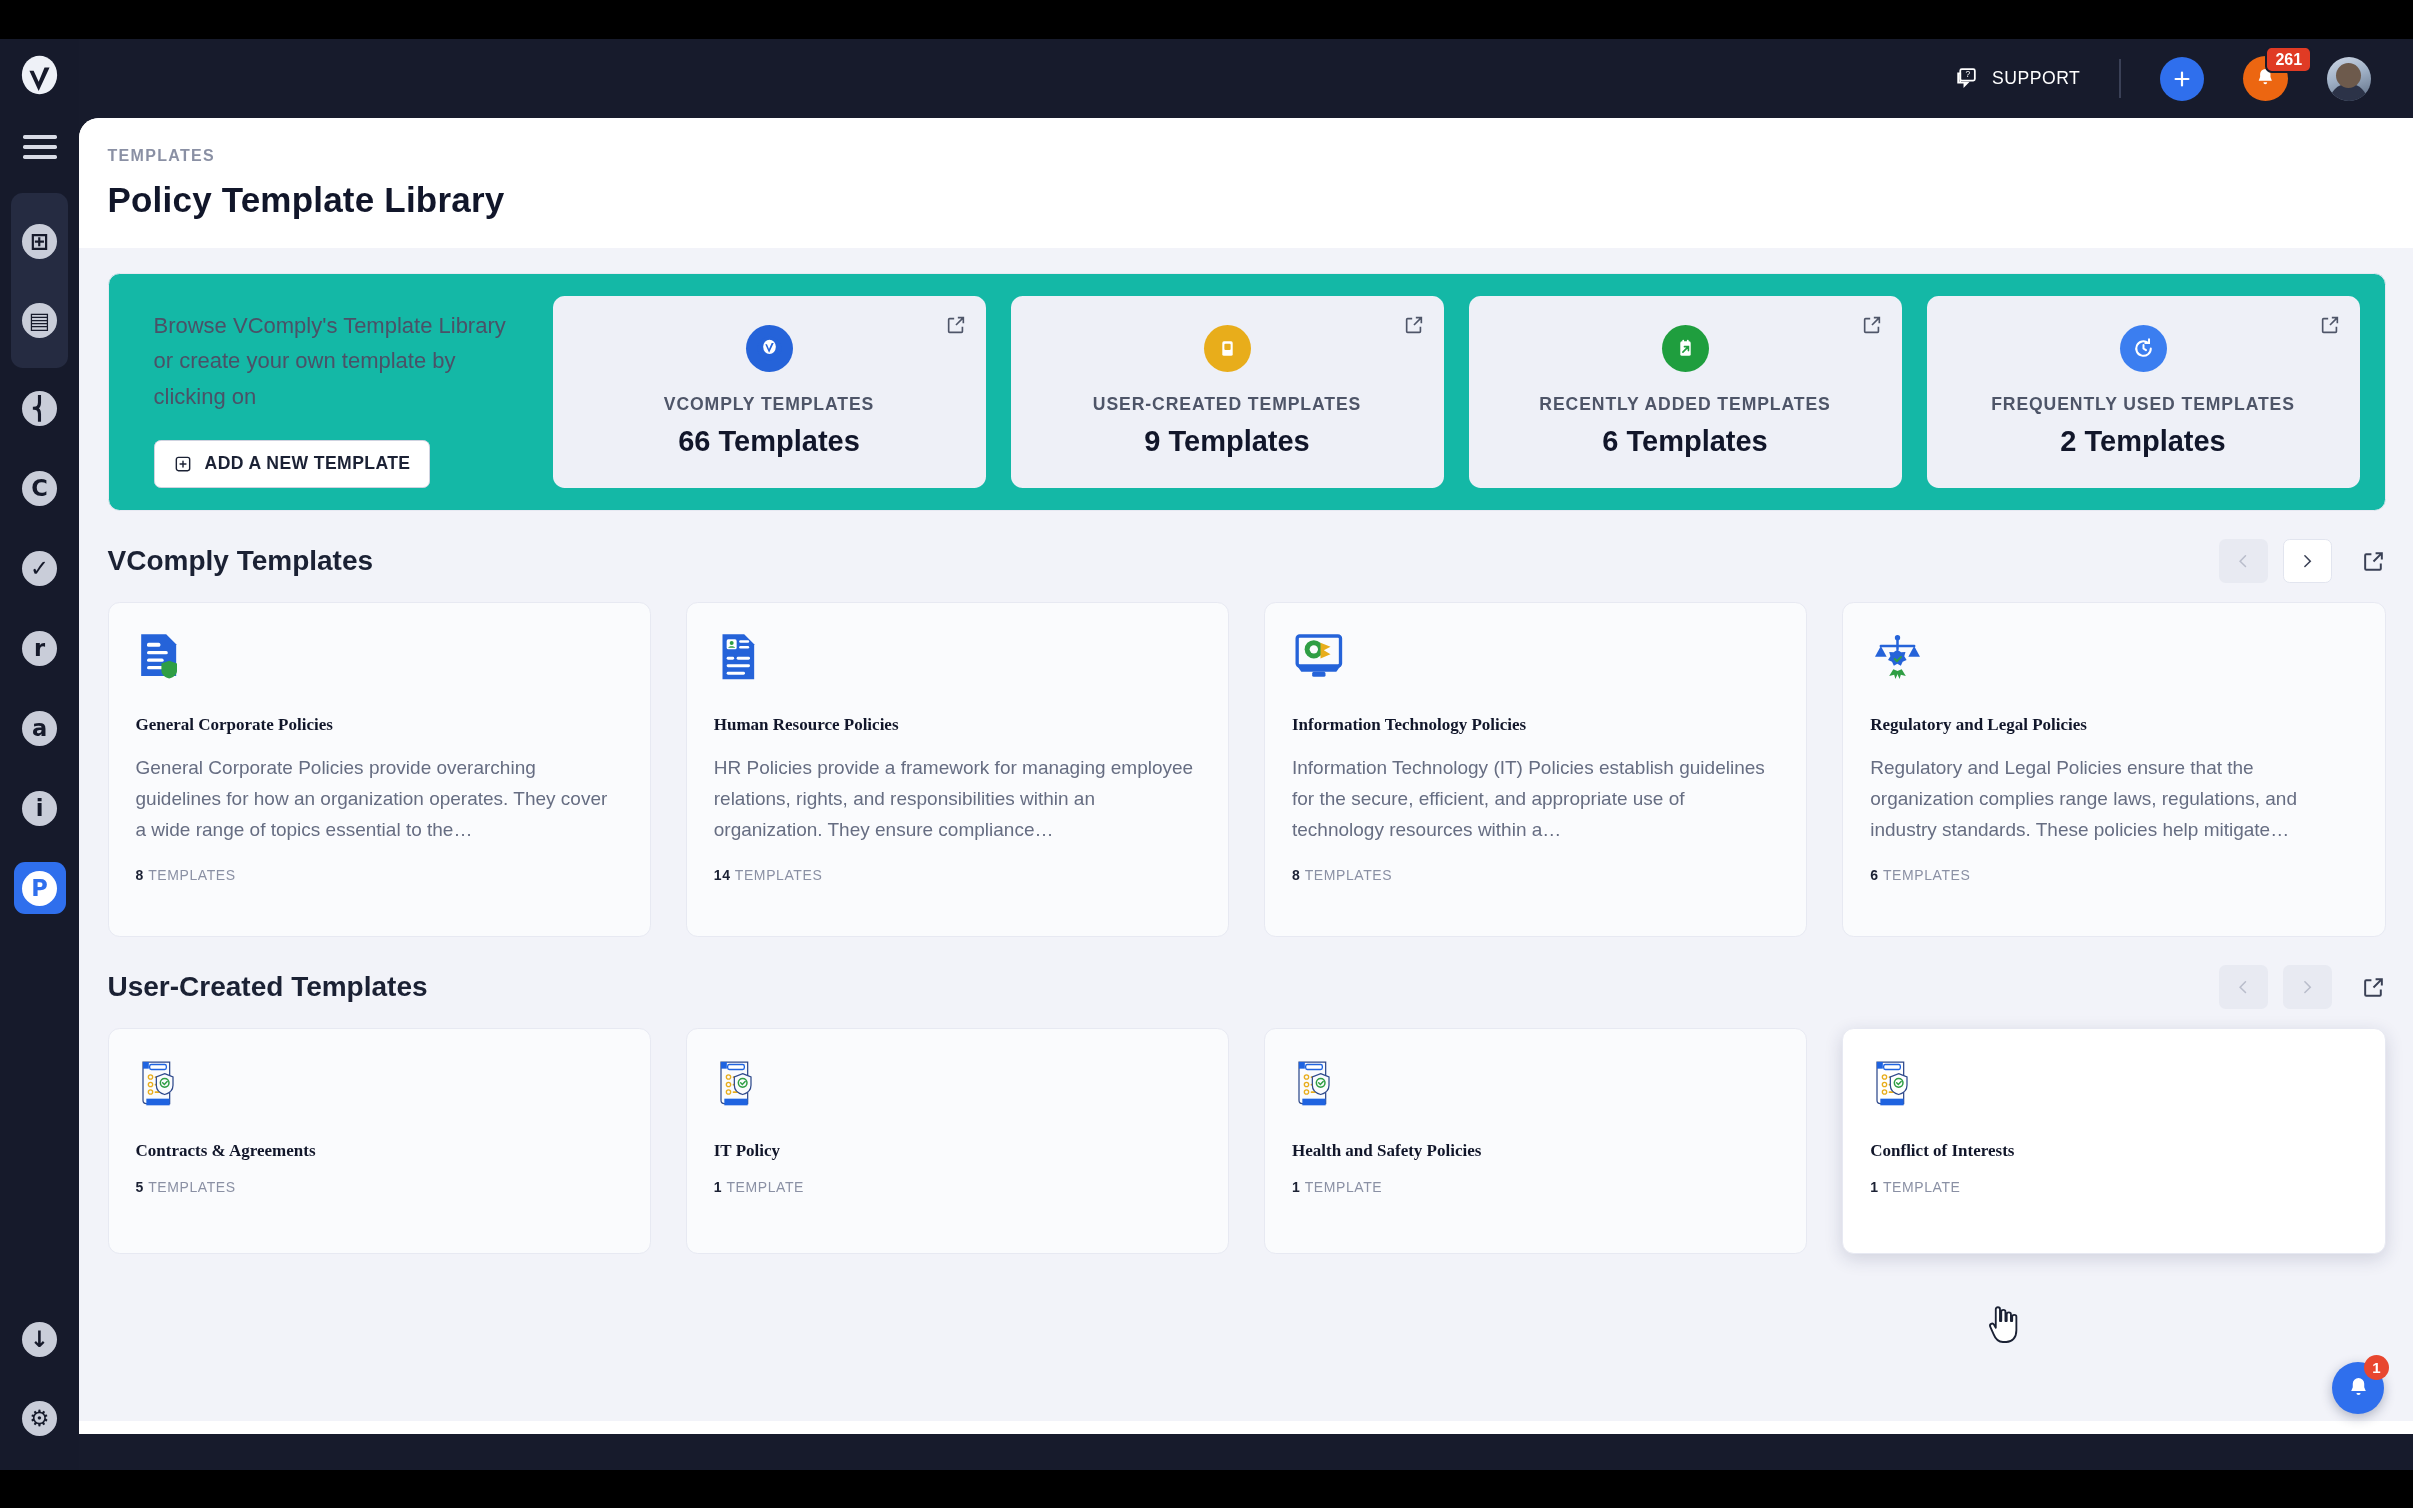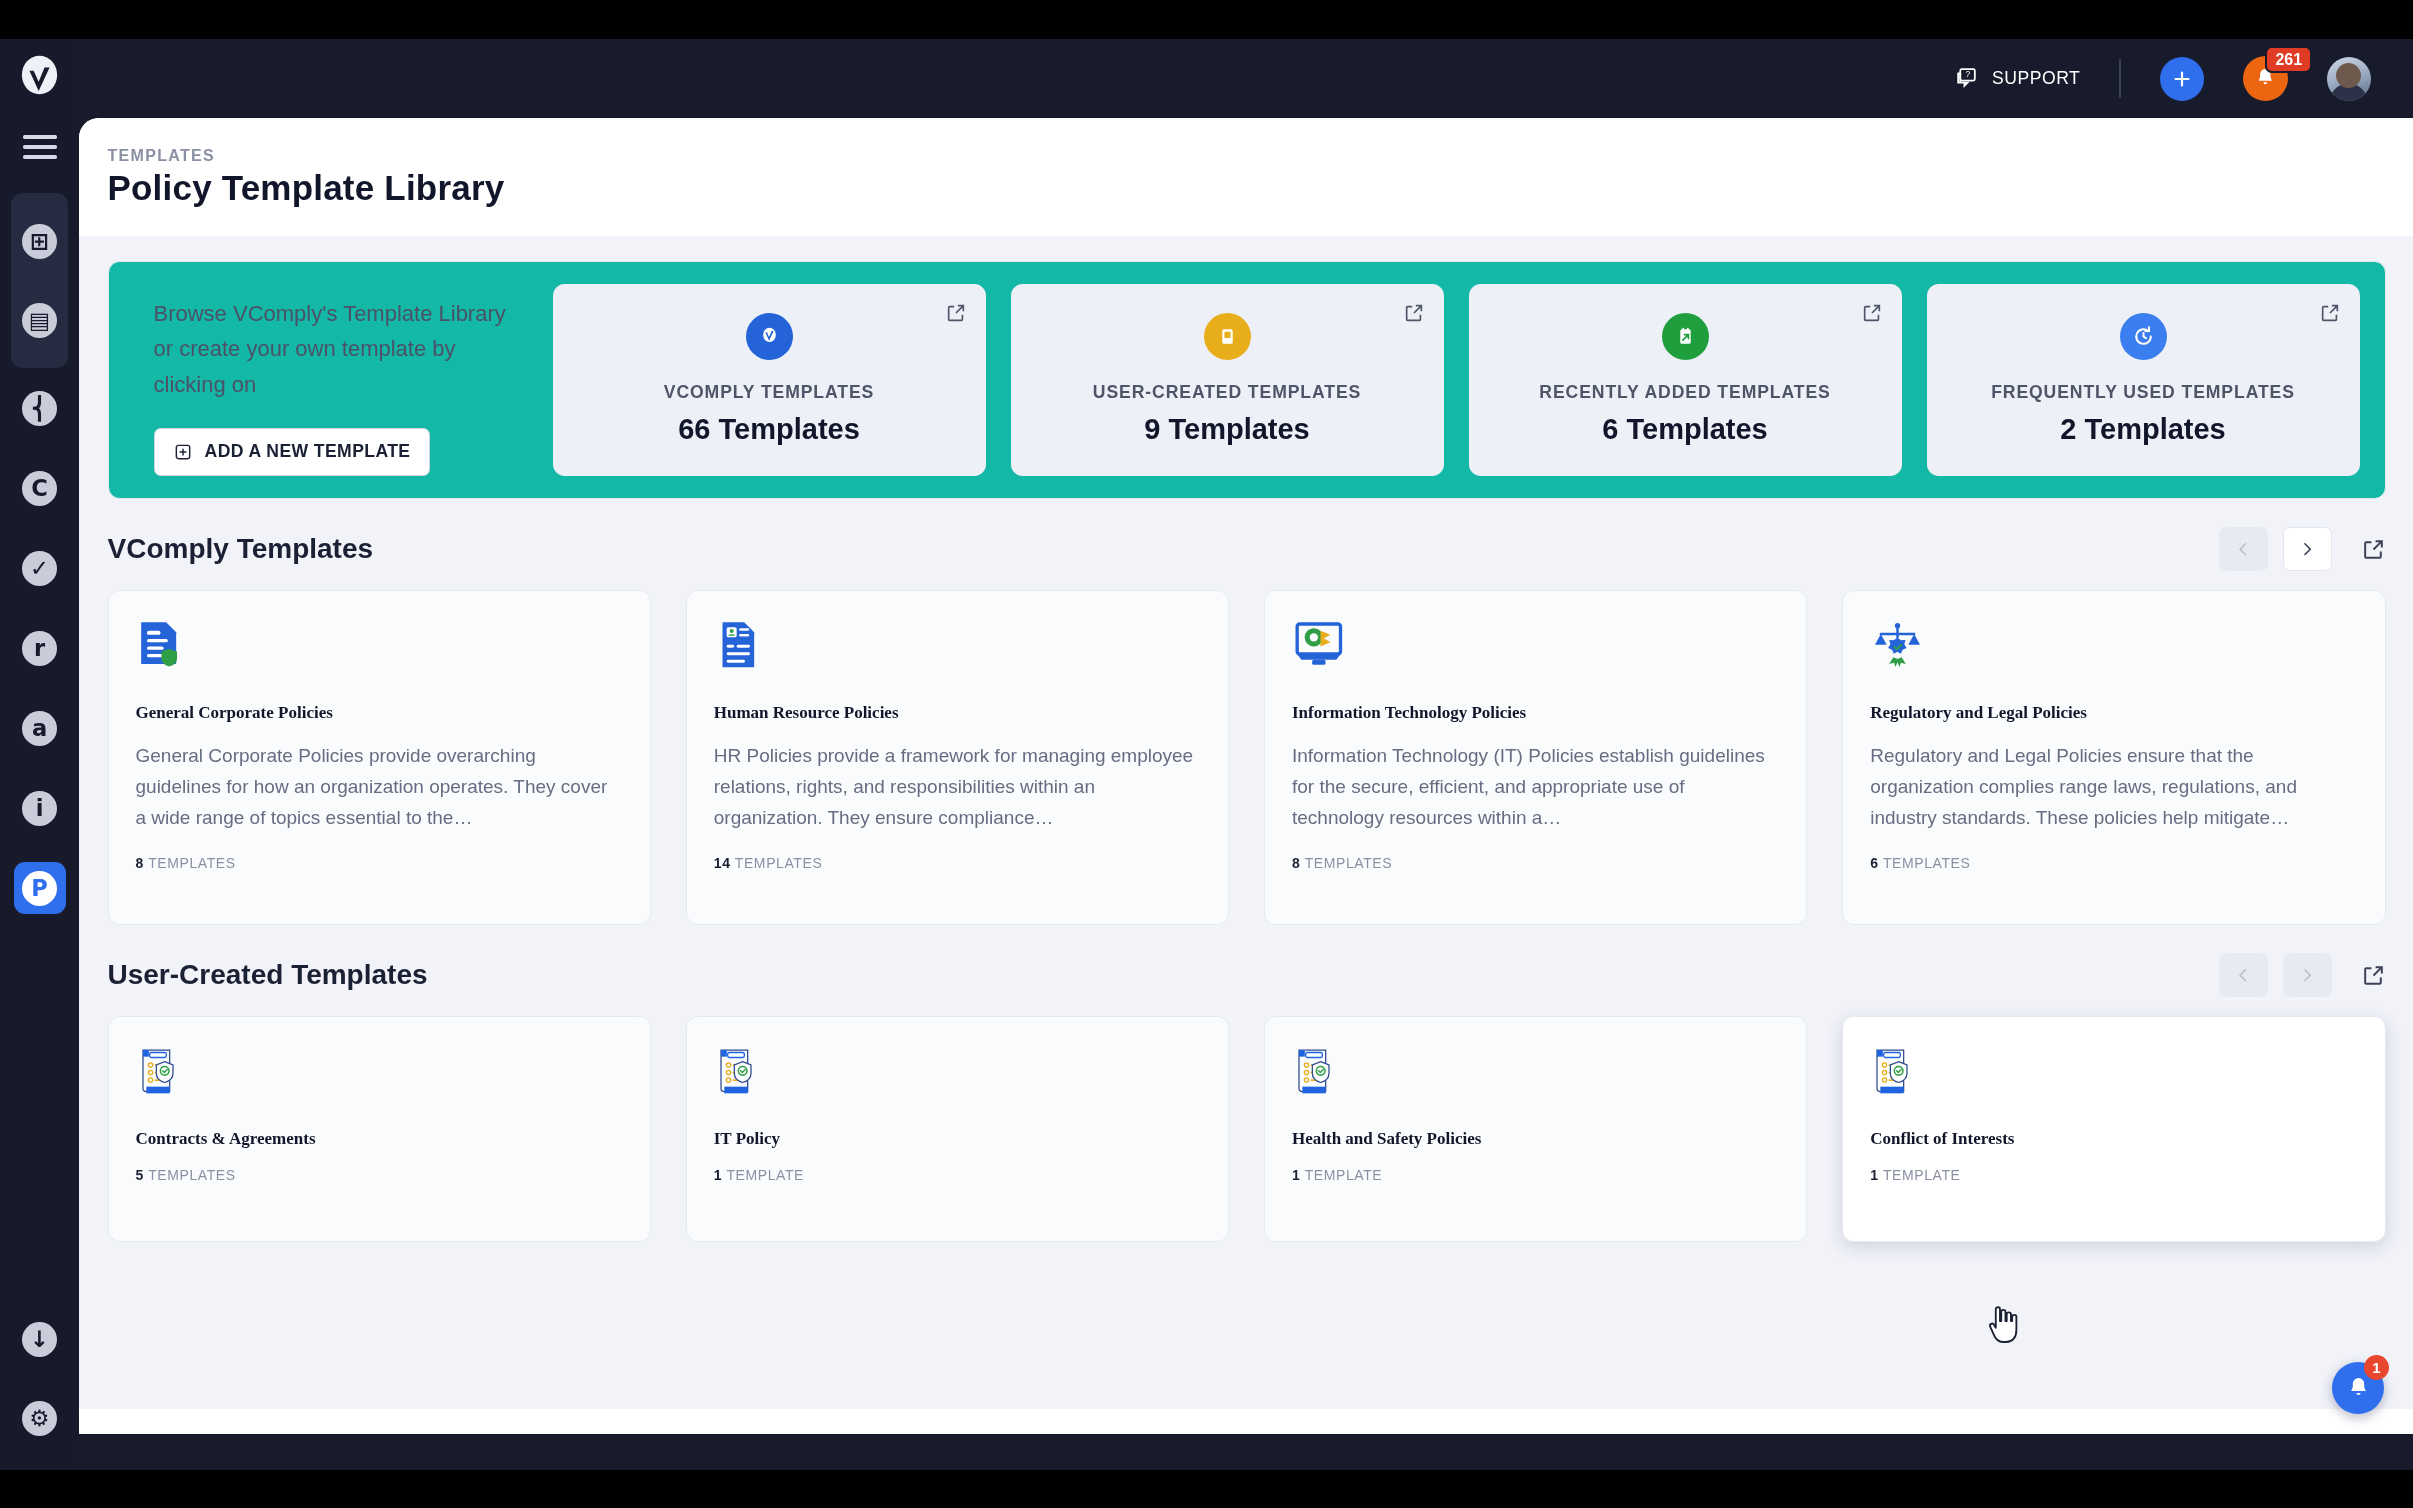--- a/index.html
+++ b/index.html
@@ -102,21 +102,21 @@
   
   .panel {
     position: absolute; left: 79px; top: 79px;
     width: 2335px; height: 1316px;
     background: #ffffff;
     border-radius: 20px 0 0 0;
     overflow: hidden;
   }
   .panel-head { padding: 28.5px 28.5px 0 28.5px; background:#fff; }
   .crumb { font-size: 16px; color:#8a90a4; letter-spacing:1.3px; font-weight:600; }
-  .page-title { font-size: 35px; font-weight: 700; color:#11162a; margin-top: 3px; letter-spacing:0.2px; }
+  .page-title { font-size: 35px; font-weight: 700; color:#11162a; margin-top: 15px; letter-spacing:0.2px; }
   .panel-body {
     background: #f2f3f9; margin-top: 28.5px; padding: 25px 28.5px 0 28.5px;
     height: 1173px; overflow: hidden;
   }
 
   
   .summary {
     background:#14b8a6; border:0.8px solid #e7e9f2; border-radius: 11.7px;
     padding: 22px 25px; display:flex; align-items:stretch; gap: 25px;
   }

